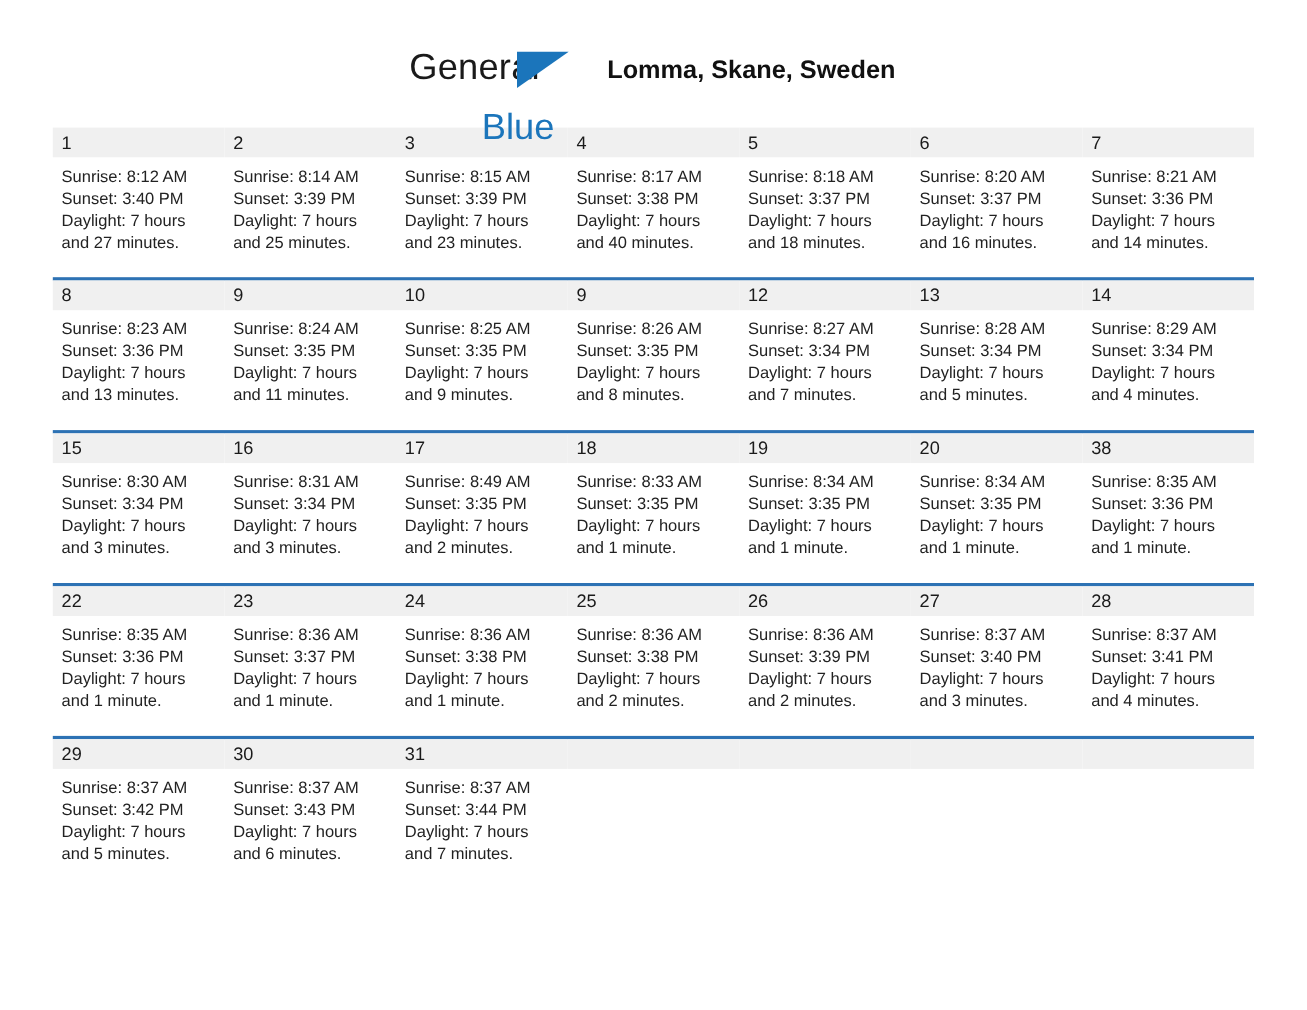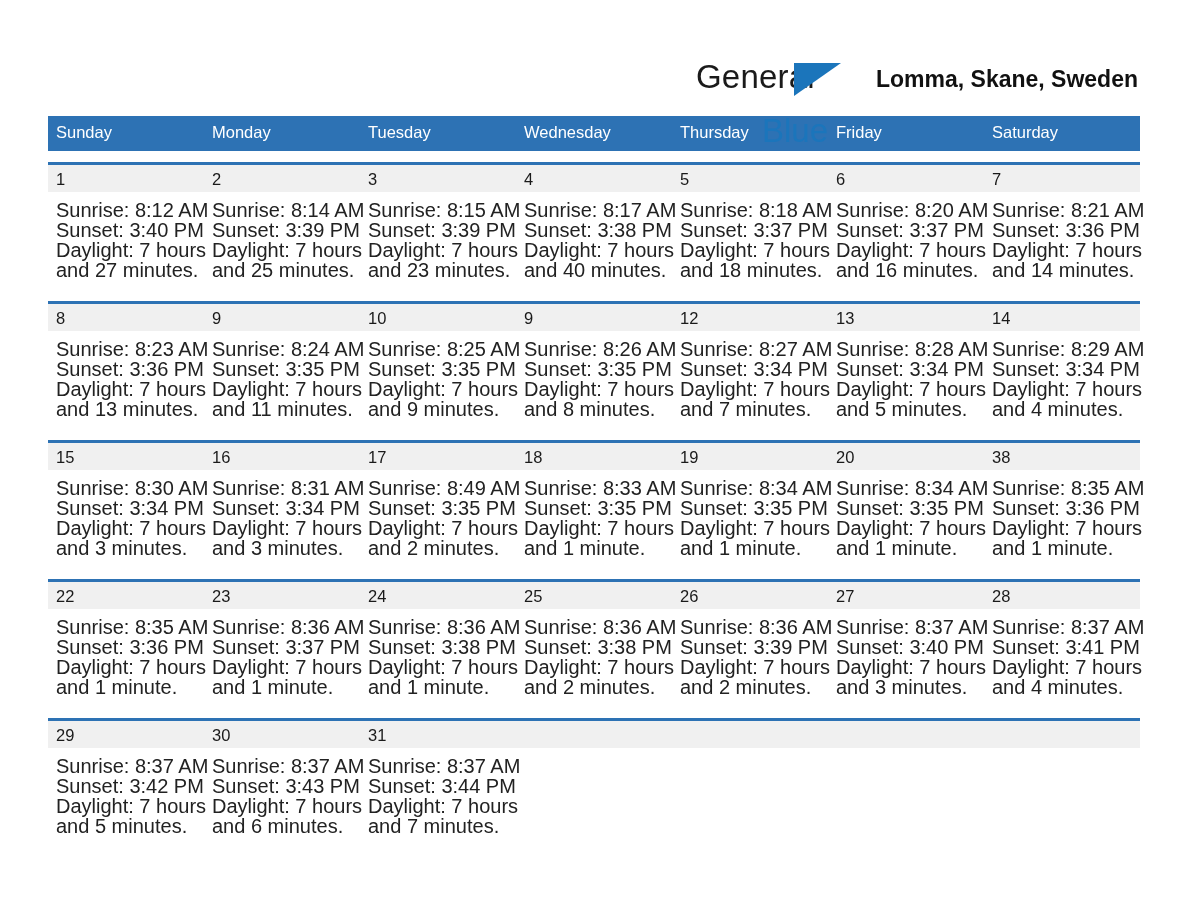--- a/index.html
+++ b/index.html
@@ -18,23 +18,23 @@
     position: relative;
     width: 1188px;
     height: 918px;
     box-sizing: border-box;
     padding: 0 48px;
   }
 
   
   .header {
     display: flex;
-    justify-content: flex-end;
+    justify-content: center;
     align-items: flex-start;
-    padding-top: 54px;
+    padding-top: 38px;
     height: 104px;
     box-sizing: border-box;
   }
   .brand {
     position: relative;
     width: 180px;
     padding-top: 6px;
   }
   .brand-general {
     font-size: 33px;
@@ -117,21 +117,21 @@
     background: #f0f0f0;
     font-size: 16.5px;
     color: #1a1a1a;
     padding: 5px 0 5px 8px;
     height: 27px;
     box-sizing: border-box;
     line-height: 1.1;
   }
   .dayinfo {
     padding: 8px 6px 10px 8px;
-    font-size: 20px;
+    font-size: 15px;
     line-height: 20px;
     color: #222222;
     min-height: 94px;
     box-sizing: border-box;
   }
   .dayinfo div { white-space: nowrap; }
   .day.empty .daynum { background: #f0f0f0; }
   .day.empty .dayinfo { min-height: 94px; }
 </style>
 </head>
@@ -148,29 +148,20 @@
     </div>
 
     <div class="titles">
       <div class="cal-subtitle">Lomma, Skane, Sweden</div>
     </div>
 
   </div>
 
   <div class="calendar">
 
-    <div class="dow-row">
-      <div class="dow">Sunday</div>
-      <div class="dow">Monday</div>
-      <div class="dow">Tuesday</div>
-      <div class="dow">Wednesday</div>
-      <div class="dow">Thursday</div>
-      <div class="dow">Friday</div>
-      <div class="dow">Saturday</div>
-    </div>
 
     <div class="week">
       <div class="day">
         <div class="daynum">1</div>
         <div class="dayinfo">
           <div>Sunrise: 8:12 AM</div>
           <div>Sunset: 3:40 PM</div>
           <div>Daylight: 7 hours</div>
           <div>and 27 minutes.</div>
         </div>

